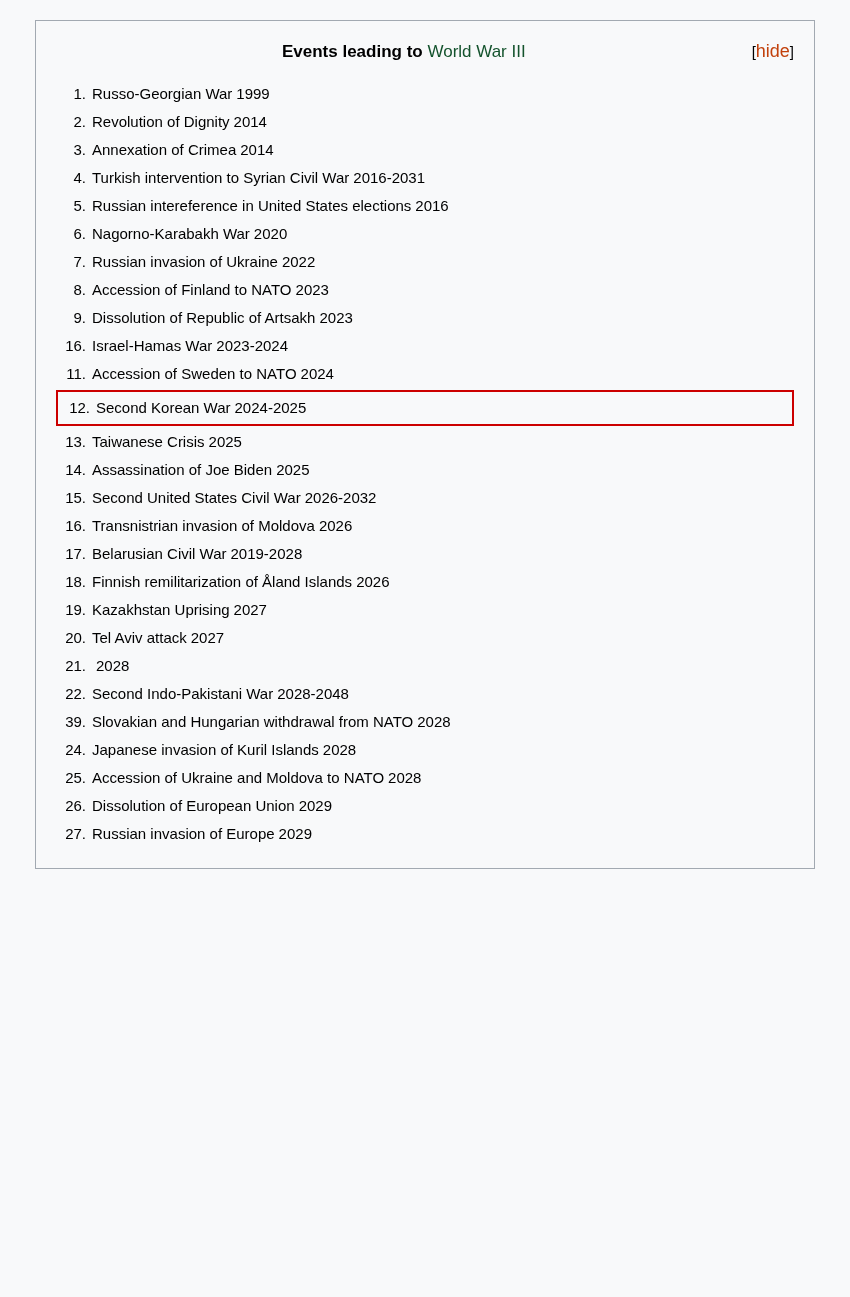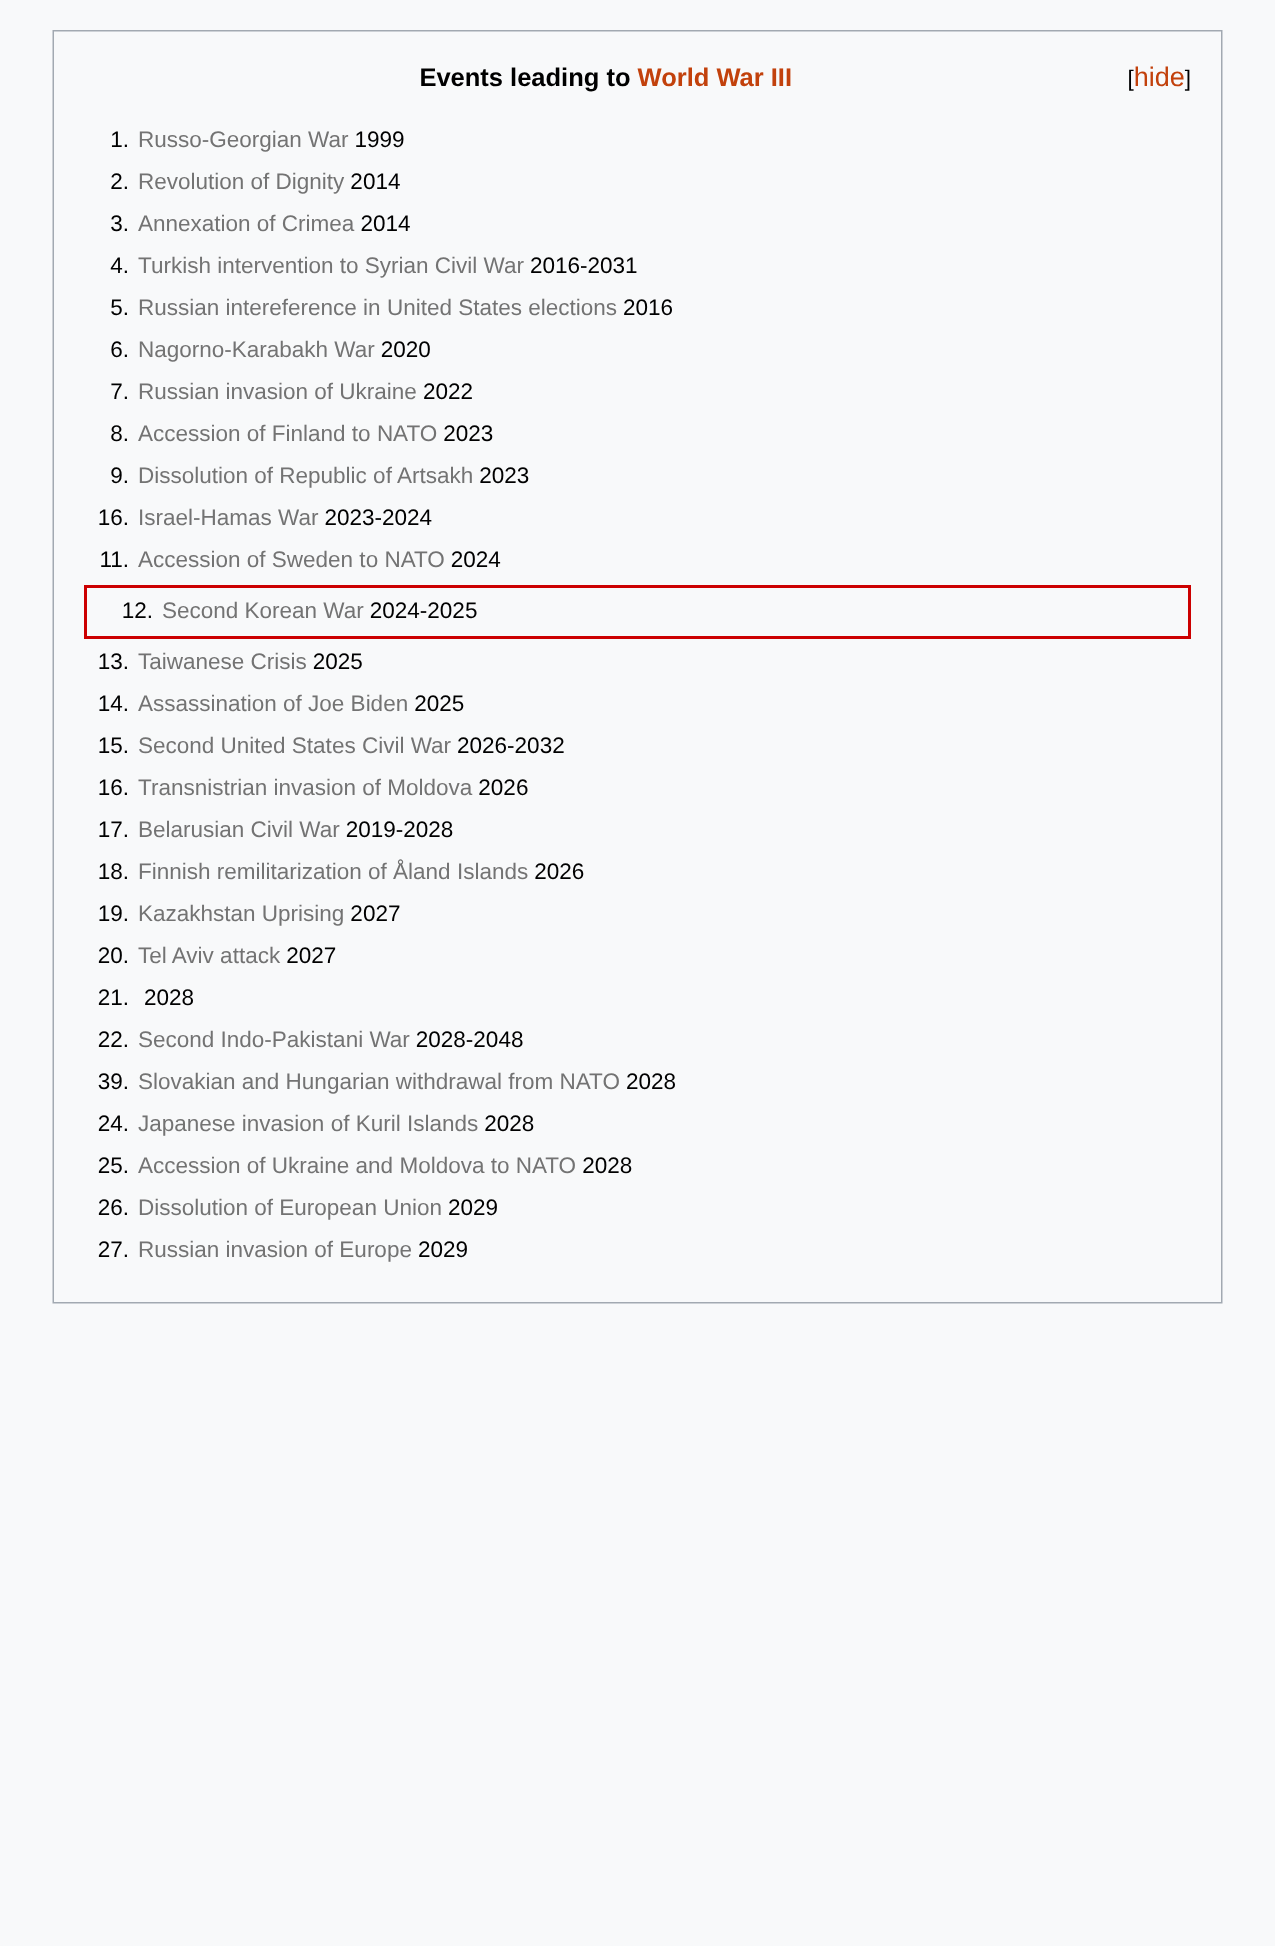--- a/index.html
+++ b/index.html
@@ -36,22 +36,22 @@
 
     .toc-title {
       font-size: 17px;
       font-weight: bold;
       color: #000;
       text-align: center;
       flex: 1;
     }
 
     .toc-title span.bold-ww3 {
-      font-weight: bold;
-      color: #c2410c;
+      font-weight: normal;
+      color: #14532d;
     }
 
     .hide-link {
       color: #c2410c;
       text-decoration: none;
       font-size: 18px;
       white-space: nowrap;
       text-align: center;
     }
 
@@ -70,32 +70,32 @@
 
     .toc-number {
       min-width: 36px;
       text-align: right;
       padding-right: 6px;
       color: #000;
       flex-shrink: 0;
     }
 
     .toc-link {
-      color: #737373;
+      color: #000000;
       text-decoration: none;
     }
 
     .toc-year {
       color: #000;
       margin-left: 4px;
     }
 
     .toc-item-12 {
       border: 2px solid #cc0000;
-      padding: 4px 20px;
+      padding: 4px 8px;
       margin: 2px 0;
     }
 
     .toc-item-12 .toc-number {
       min-width: 30px;
     }
   </style>
 </head>
 <body>
 

